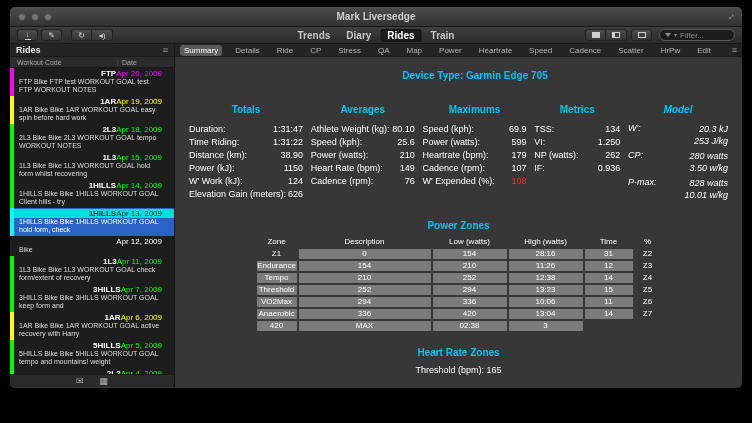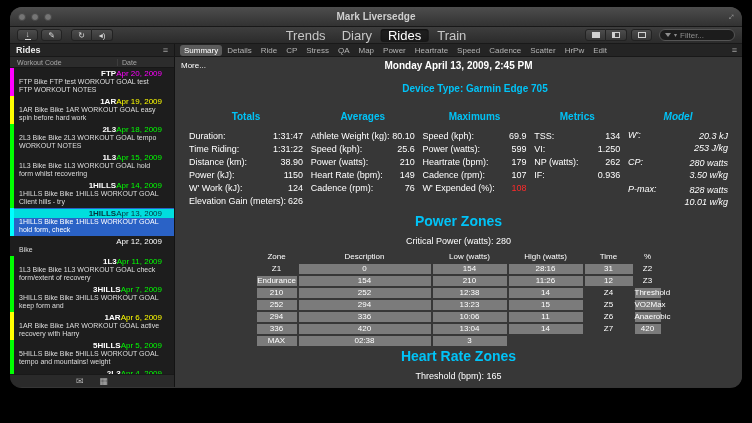--- a/index.html
+++ b/index.html
@@ -1,19 +1,19 @@
 <!DOCTYPE html>
 <html><head>
 <meta charset="utf-8">
 <style>
   * { margin:0; padding:0; box-sizing:border-box; }
   html,body { width:752px; height:423px; background:#000; overflow:hidden;
               font-family:"Liberation Sans", sans-serif; }
   .window { position:absolute; left:10px; top:7px; width:732px; height:381px;
-            background:#363636; border-radius:12px; overflow:hidden;
+            background:#363636; border-radius:5px; overflow:hidden;
             box-shadow:0 10px 28px rgba(0,0,0,.85); }
   
   .titlebar { height:20px; background:linear-gradient(#4d4d4d,#323232);
               border-bottom:1px solid #181818; position:relative; }
   .traffic { position:absolute; left:8px; top:6px; display:flex; gap:5px; }
   .tl { width:8px; height:8px; border-radius:50%; background:#757575;
         border:1px solid #474747; }
   .win-title { text-align:center; color:#cfcfcf; font-size:10px; font-weight:bold;
                line-height:19px; }
   .fsicon { position:absolute; right:7px; top:3px; color:#9a9a9a; font-size:10px;
@@ -26,42 +26,42 @@
           background:linear-gradient(#4c4c4c,#353535); border:1px solid #222;
           color:#d8d8d8; font-size:8px; display:flex; align-items:center;
           justify-content:center; margin-right:3px; }
   .tgroup { display:flex; margin-left:6px; }
   .tgroup .tbtn { margin-right:0; border-radius:0; border-left-width:0; }
   .tgroup .tbtn:first-child { border-radius:3px 0 0 3px; border-left-width:1px; }
   .tgroup .tbtn:last-child { border-radius:0 3px 3px 0; }
   .dl-glyph { border-bottom:1px solid #d8d8d8; line-height:9px; padding:0 1px; }
   .main-tabs { position:absolute; left:50%; top:2px; transform:translateX(-50%);
                display:flex; gap:2px; }
-  .main-tab { font-size:13px; color:#c6c6c6; padding:1px 7px; border-radius:3px;
-              line-height:11px; }
+  .main-tab { font-size:10px; color:#c6c6c6; padding:1px 7px; border-radius:3px;
+              line-height:11px;font-weight:bold; }
   .main-tab.active { background:rgba(0,0,0,.45); color:#fff;
                      box-shadow:inset 0 1px 2px rgba(0,0,0,.6); }
   .tool-right { margin-left:auto; display:flex; align-items:center; gap:4px; }
   .mini-rect { width:8px; height:6px; border:1px solid #d0d0d0; }
   .mini-rect.filled { background:#d0d0d0; }
   .mini-rect.split { border-left:3px solid #d0d0d0; }
   .filter { width:76px; height:12px; border-radius:6px; background:#1c1c1c;
             border:1px solid #555; display:flex; align-items:center; gap:3px;
             padding:0 5px; color:#8d8d8d; font-size:8px; }
   .funnel { width:0; height:0; border-left:3px solid transparent;
             border-right:3px solid transparent; border-top:4px solid #8d8d8d; }
   .chev { font-size:6px; line-height:6px; }
   
   .band { height:13px; background:#242424; border-bottom:1px solid #181818;
           display:flex; }
   .side-head { width:165px; display:flex; align-items:center; padding:0 6px;
                border-right:1px solid #161616; color:#ededed; font-size:9px;
                font-weight:bold; }
   .side-head .menu { margin-left:auto; color:#9d9d9d; font-weight:normal; }
-  .view-tabs { flex:1; display:flex; align-items:center; padding:0 5px; gap:1px; }
+  .view-tabs { flex:1; display:flex; align-items:center; padding:0 5px; gap:9px; }
   .vtab { font-size:8px; color:#b4b4b4; padding:1px 4px; border-radius:3px;
           line-height:9px; white-space:nowrap; }
   .vtab.active { background:#5b5b5b; color:#fff; }
   .view-tabs .menu { margin-left:auto; color:#9d9d9d; font-size:9px; }
   
   .main { display:flex; height:330px; }
   .sidebar { width:165px; background:#1d1d1d; border-right:1px solid #131313;
              display:flex; flex-direction:column; }
   .cols { height:11px; background:#2c2c2c; border-bottom:1px solid #171717;
           display:flex; align-items:center; font-size:7px; color:#a6a6a6; }
@@ -84,34 +84,34 @@
                color:#b9b9b9; font-size:9px; line-height:9px; }
   
   .content { flex:1; background:#373737; padding-top:3px; overflow:hidden; }
   .topline { position:relative; height:13px; }
   .more { position:absolute; left:6px; top:1px; font-size:8px; color:#fff; }
   .ride-datetime { position:absolute; left:0; right:0; text-align:center;
                    font-size:10px; font-weight:bold; color:#fff; }
   .device { text-align:center; color:#00c3f7; font-weight:bold; font-size:10px;
             margin-top:10px;padding-left:33px; }
   .stats { display:flex; justify-content:space-between; padding:0 14px;
-           margin-top:17px; }
+           margin-top:23px; }
   .scol:nth-child(1){ width:114px; } .scol:nth-child(2){ width:104px; }
   .scol:nth-child(3){ width:104px; } .scol:nth-child(4){ width:86px; }
   .scol:nth-child(5){ width:100px;font-style:italic; }
   .sec-title { text-align:center; color:#00c3f7; font-size:10px; font-weight:bold;
                margin-bottom:8px; }
   .srow { display:flex; justify-content:space-between; font-size:9px;
           line-height:13px; color:#fff; }
   .sval.red { color:#ff2a2a; }
   .mrow { display:flex; justify-content:space-between; margin-bottom:3px; }
   .mlabel { font-size:9px; color:#fff; width:30px; line-height:11px; }
   .mlines { text-align:right; font-size:9px; line-height:12px; color:#fff; }
-  .zone-title { text-align:center; color:#00c3f7; font-size:14px; font-weight:bold;
-                margin-top:2px; }
+  .zone-title { text-align:center; color:#00c3f7; font-size:10px; font-weight:bold;
+                margin-top:16px; }
   .zone-sub { text-align:center; color:#fff; font-size:9px; margin-top:7px; }
   .ztable { display:grid; grid-template-columns:40px 132px 74px 74px 48px 26px;
             gap:2px; justify-content:center; margin-top:6px; font-size:8px; }
   .zc { text-align:center; color:#fff; line-height:10px; }
   .zc.cell { background:#7b7b7b; }
 </style>
 </head>
 <body>
 
 <div class="window">
@@ -296,24 +296,20 @@
             </div>
           </div>
         </div>
       <div class="side-foot">
         <span>✉</span>
         <span>▦</span>
       </div>
     </div>
 
     <div class="content">
-      <div class="topline">
-        <span class="more">More...</span>
-        <div class="ride-datetime">Monday April 13, 2009, 2:45 PM</div>
-      </div>
       <div class="device">Device Type: Garmin Edge 705</div>
 
       <div class="stats" id="stats-row">
           <div class="scol">
             <div class="sec-title">Totals</div>
             <div class="srow">
               <span class="slabel">Duration:</span>
               <span class="sval">1:31:47</span>
             </div>
             <div class="srow">
@@ -422,40 +418,40 @@
               <span class="mlabel">P-max:</span>
               <div class="mlines">
                 <div>828 watts</div>
                 <div>10.01 w/kg</div>
               </div>
             </div>
           </div>
         </div>
 
       <div class="zone-title">Power Zones</div>
-      <div class="zone-sub">Critical Power (watts): 280</div>
       <div class="ztable" id="zones-table">
           <div class="zc th">Zone</div>
           <div class="zc th">Description</div>
           <div class="zc th">Low (watts)</div>
           <div class="zc th">High (watts)</div>
           <div class="zc th">Time</div>
           <div class="zc th">%</div>
           <div class="zc zone-name">Z1</div>
           <div class="zc cell">0</div>
           <div class="zc cell">154</div>
           <div class="zc cell">28:16</div>
           <div class="zc cell">31</div>
           <div class="zc zone-name">Z2</div>
           <div class="zc cell">Endurance</div>
           <div class="zc cell">154</div>
           <div class="zc cell">210</div>
           <div class="zc cell">11:26</div>
           <div class="zc cell">12</div>
           <div class="zc zone-name">Z3</div>
+          <div class="zc cell">Tempo</div>
           <div class="zc cell">210</div>
           <div class="zc cell">252</div>
           <div class="zc cell">12:38</div>
           <div class="zc cell">14</div>
           <div class="zc zone-name">Z4</div>
           <div class="zc cell">Threshold</div>
           <div class="zc cell">252</div>
           <div class="zc cell">294</div>
           <div class="zc cell">13:23</div>
           <div class="zc cell">15</div>

